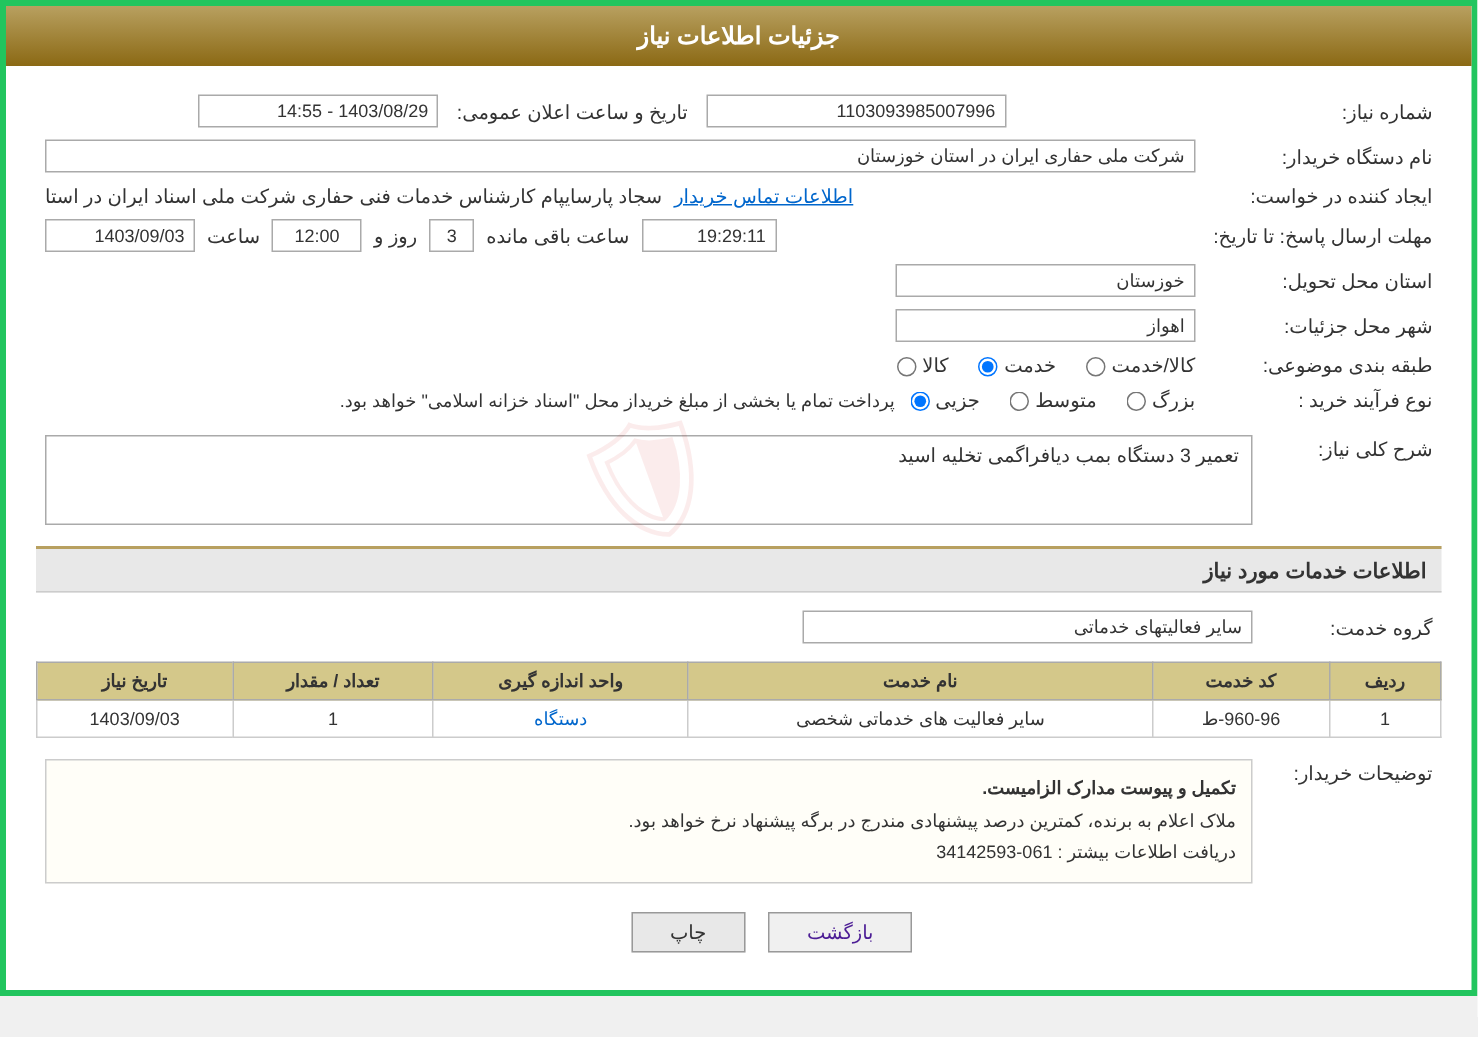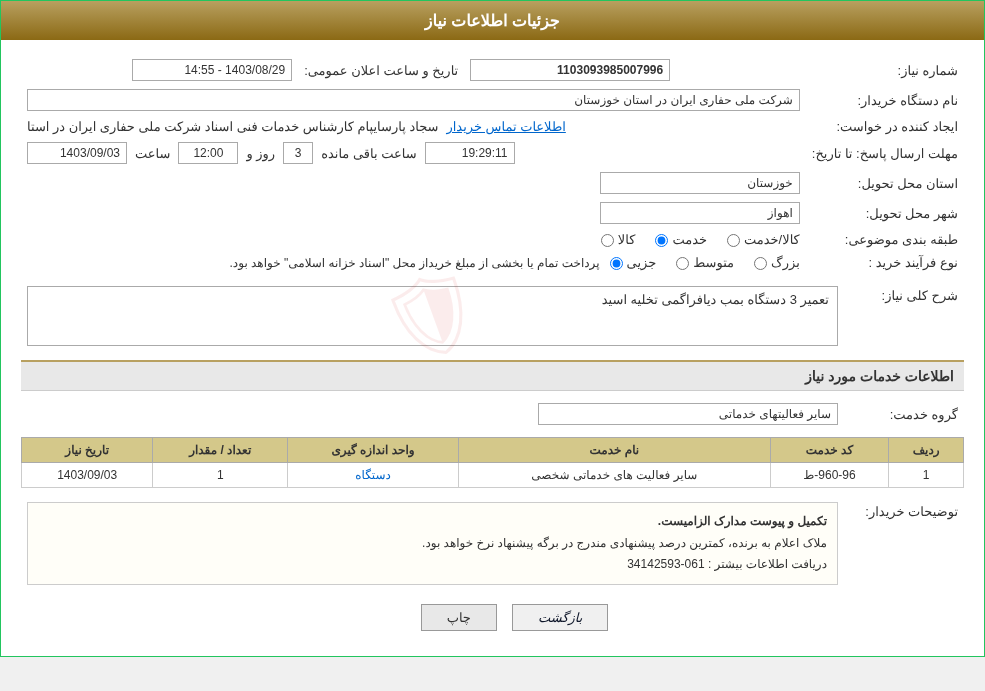--- a/index.html
+++ b/index.html
@@ -7,21 +7,21 @@
       font-family: Tahoma, Arial, sans-serif;
       background: #f0f0f0;
       direction: rtl;
       font-size: 13px;
       color: #333;
     }
     .page-wrapper {
       max-width: 985px;
       margin: 0 auto;
       background: #fff;
-      border: 1px solid #22c55e;
+      border: 4px solid #22c55e;
     }
     .page-header {
       background: linear-gradient(to bottom, #b8a060, #8b6914);
       color: #fff;
       text-align: center;
       padding: 10px 0;
       font-size: 16px;
       font-weight: bold;
     }
     .content-area {
@@ -133,22 +133,21 @@
     }
     .btn {
       padding: 5px 25px;
       font-family: Tahoma, Arial, sans-serif;
       font-size: 13px;
       cursor: pointer;
       border: 1px solid #999;
     }
     .btn-back {
       background: #f0f0f0;
-      color: #0f172a;
-      font-style: italic;
+      color: #4c1d95;
     }
     .btn-print {
       background: #e8e8e8;
       color: #333;
       margin-left: 44px;
     }
   </style>
 </head>
 <body>
 
@@ -160,42 +159,42 @@
 
   <div class="content-area">
 
     <table class="info-table">
 
       <tbody>
           <tr>
         <td class="label-cell">شماره نیاز:</td>
         <td class="value-cell">
           <div class="row-flex-right">
-            <span class="input-box" style="min-width:200px; display:inline-block;font-weight:bold;">1103093985007996</span>
+            <span class="input-box" style="min-width:200px; display:inline-block;">1103093985007996</span>
           </div>
         </td>
         <td class="label-cell" style="width:160px;">تاریخ و ساعت اعلان عمومی:</td>
         <td class="value-cell">
           <span class="input-box" style="min-width:160px; display:inline-block;">1403/08/29 - 14:55</span>
         </td>
       </tr>
 
       <tr>
         <td class="label-cell">نام دستگاه خریدار:</td>
         <td colspan="3" class="value-cell">
           <span class="input-box input-box-wide" style="display:block; min-width:400px;">شرکت ملی حفاری ایران در استان خوزستان</span>
         </td>
       </tr>
 
       <tr>
         <td class="label-cell">ایجاد کننده در خواست:</td>
         <td colspan="3" class="value-cell">
           <div class="row-flex-right" style="align-items:center; gap:8px;">
             <span class="blue-link">اطلاعات تماس خریدار</span>
-            <span>سجاد پارسایپام کارشناس خدمات فنی اسناد شرکت ملی حفاری ایران در استا</span>
+            <span>سجاد پارسایپام کارشناس خدمات فنی حفاری شرکت ملی اسناد ایران در استا</span>
           </div>
         </td>
       </tr>
 
       <tr>
         <td class="label-cell">مهلت ارسال پاسخ: تا تاریخ:</td>
         <td colspan="3" class="value-cell">
           <div class="row-flex-right" style="gap:8px; flex-wrap:wrap;">
             <span class="input-box" style="min-width:90px; display:inline-block;">19:29:11</span>
             <span>ساعت باقی مانده</span>
@@ -209,21 +208,21 @@
       </tr>
 
       <tr>
         <td class="label-cell">استان محل تحویل:</td>
         <td colspan="3" class="value-cell">
           <span class="input-box" style="min-width:200px; display:inline-block;">خوزستان</span>
         </td>
       </tr>
 
       <tr>
-        <td class="label-cell">شهر محل تحویل:</td>
+        <td class="label-cell">شهر محل جزئیات:</td>
         <td colspan="3" class="value-cell">
           <span class="input-box" style="min-width:200px; display:inline-block;">اهواز</span>
         </td>
       </tr>
 
       <tr>
         <td class="label-cell">طبقه بندی موضوعی:</td>
         <td colspan="3" class="value-cell">
           <div class="radio-group">
             <label class="radio-item">

